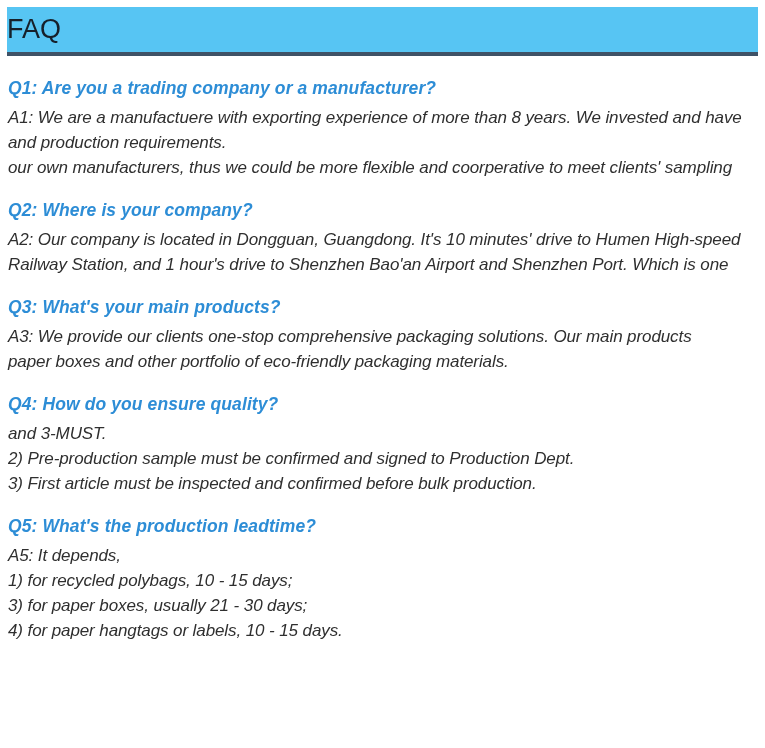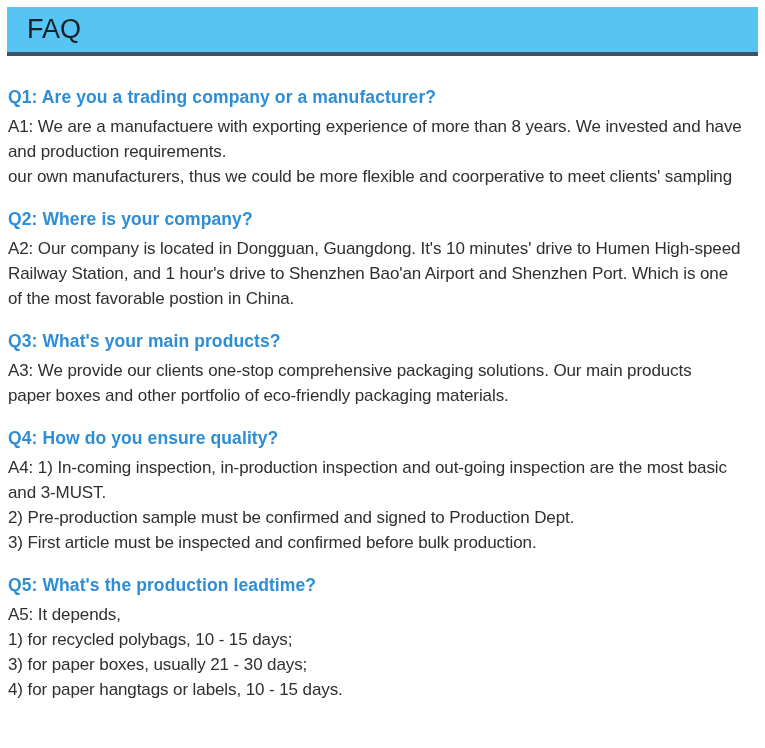--- a/index.html
+++ b/index.html
@@ -20,24 +20,24 @@
     border-bottom: 4px solid var(--header-border, #3f5266);
     display: flex;
     align-items: center;
   }
   .faq-header .title {
     font-size: 27px;
     font-weight: 400;
     color: var(--header-text, #16202a);
     padding-left: 0;
     line-height: 1;
-    margin-left: 20px;
   }
   .content {
-    padding: 31px 10px 0 8px;
+    padding: 22px 10px 0 8px;
+    font-style: italic;
   }
   .faq-item {
     margin-bottom: 20px;
   }
   .faq-item h2.question {
     margin: 0 0 6px 0;
     font-size: 17.5px;
     font-weight: 700;
     line-height: 21px;
     letter-spacing: 0.1px;
@@ -68,36 +68,34 @@
         <p>and production requirements.</p>
         <p>our own manufacturers, thus we could be more flexible and coorperative to meet clients' sampling</p>
       </div>
     </section>
 
     <section class="faq-item">
       <h2 class="question">Q2: Where is your company?</h2>
       <div class="answer">
         <p>A2: Our company is located in Dongguan, Guangdong. It's 10 minutes' drive to Humen High-speed</p>
         <p>Railway Station, and 1 hour's drive to Shenzhen Bao'an Airport and Shenzhen Port. Which is one</p>
-        <p>of the most favorable postion in China.</p>
       </div>
     </section>
 
     <section class="faq-item">
       <h2 class="question">Q3: What's your main products?</h2>
       <div class="answer">
         <p>A3: We provide our clients one-stop comprehensive packaging solutions. Our main products</p>
         <p>paper boxes and other portfolio of eco-friendly packaging materials.</p>
       </div>
     </section>
 
     <section class="faq-item">
       <h2 class="question">Q4: How do you ensure quality?</h2>
       <div class="answer">
-        <p>A4: 1) In-coming inspection, in-production inspection and out-going inspection are the most basic</p>
         <p>and 3-MUST.</p>
         <p>2) Pre-production sample must be confirmed and signed to Production Dept.</p>
         <p>3) First article must be inspected and confirmed before bulk production.</p>
       </div>
     </section>
 
     <section class="faq-item">
       <h2 class="question">Q5: What's the production leadtime?</h2>
       <div class="answer">
         <p>A5: It depends,</p>

